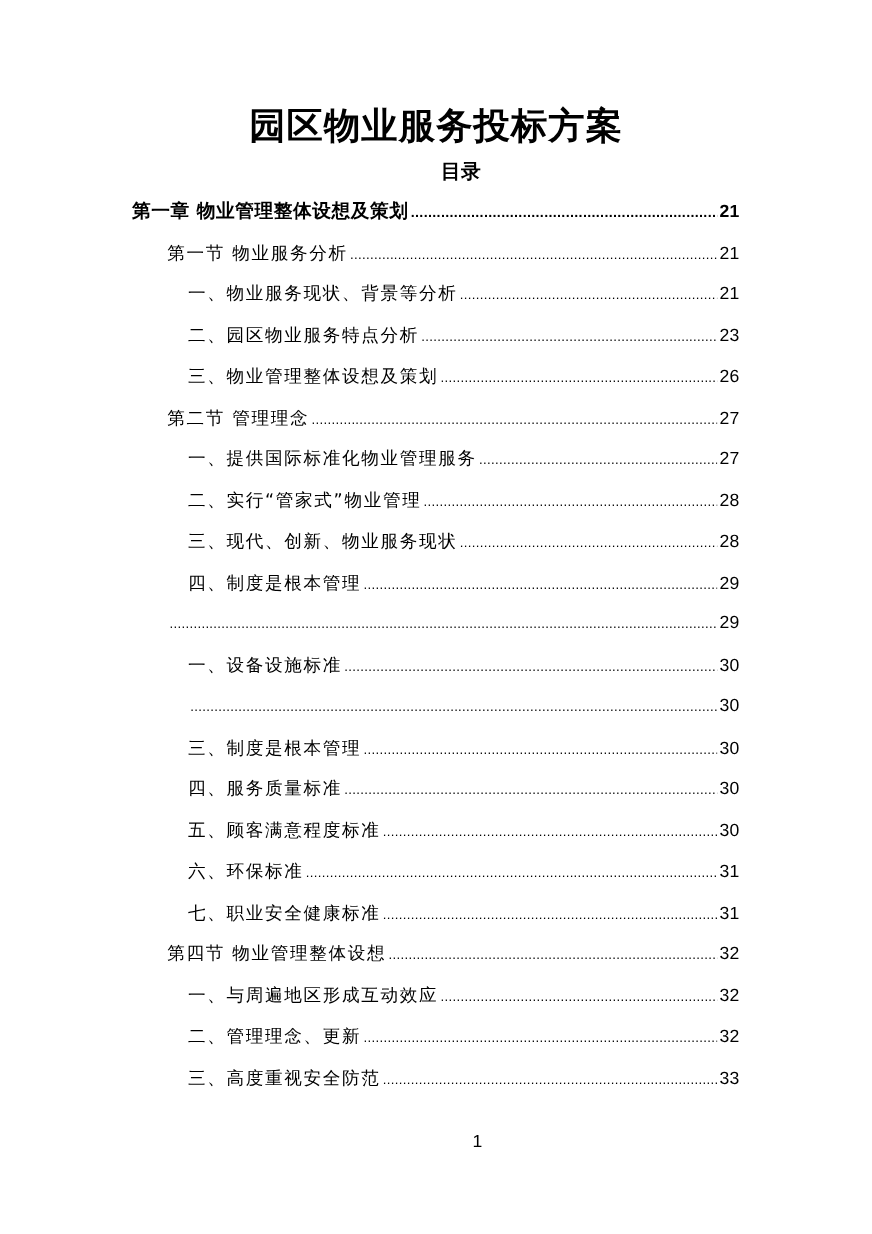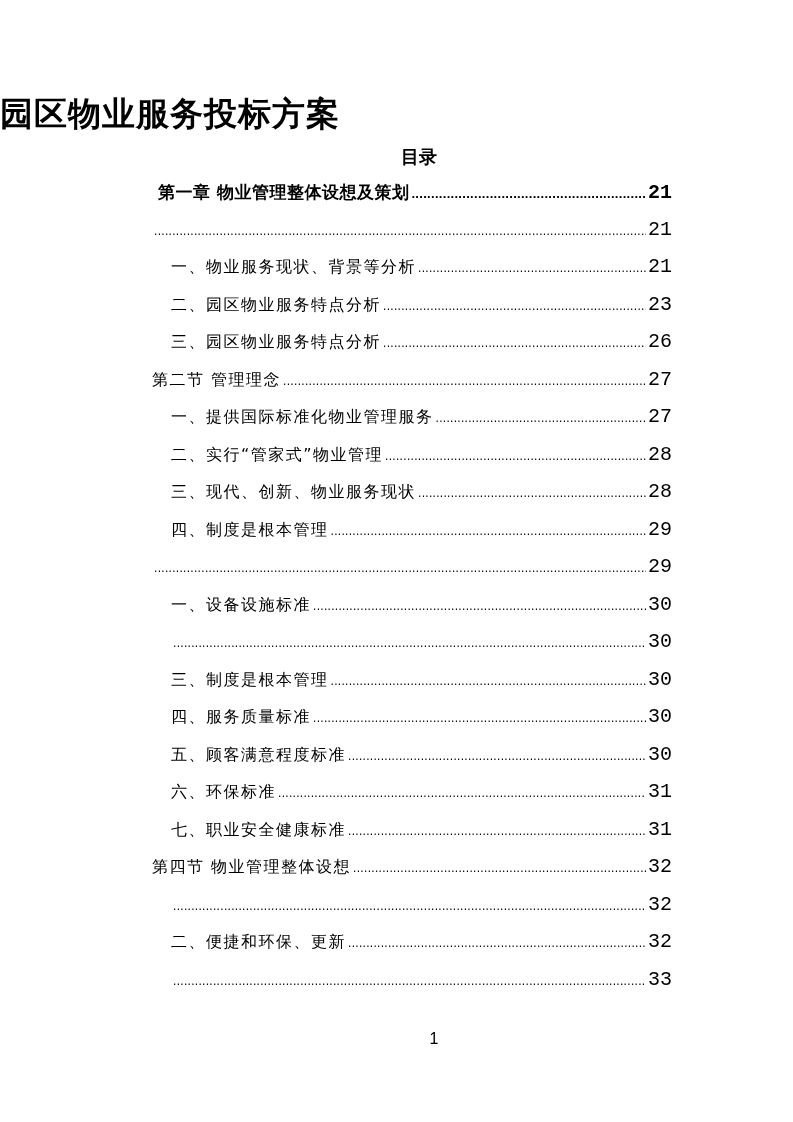--- a/index.html
+++ b/index.html
@@ -13,21 +13,21 @@
       position: relative;
       overflow: hidden;
       font-family: "DejaVu Sans", "Liberation Sans", sans-serif;
       color: #000;
     }
     .doc-title {
       position: absolute;
       left: 0;
       top: 92px;
       width: 793px;
-      text-align: left;
+      text-align: center;
       font-size: 33px;
       font-weight: bold;
       letter-spacing: 1px;
       line-height: 44px;
     }
     .toc-heading {
       position: absolute;
       left: 0;
       top: 144px;
       width: 838px;
@@ -50,39 +50,39 @@
       line-height: 30px;
       right: 121px;
     }
     .toc-row.level-1 { left: 120px; font-size: 17px; font-weight: bold; }
     .toc-row.level-2 { left: 152px; font-size: 16px; }
     .toc-row.level-3 { left: 171px; font-size: 16px; }
     .toc-label {
       white-space: nowrap;
       letter-spacing: 1.5px;
     }
-    .toc-row.level-1 .toc-label { letter-spacing: 0.5px; margin-left: 38px; }
+    .toc-row.level-1 .toc-label { letter-spacing: 0.5px; }
     .toc-leader {
       flex: 1 1 auto;
       overflow: hidden;
       white-space: nowrap;
       margin: 0 2px;
       font-family: "Liberation Sans", sans-serif;
       font-size: 12px;
       letter-spacing: 0.3px;
       color: #000;
     }
     .toc-row.level-1 .toc-leader { font-weight: bold; font-size: 13px; }
     .toc-leader::before {
       content: "....................................................................................................................................................................................................";
     }
     .toc-page {
       white-space: nowrap;
-      font-family: Liberation Mono, monospace;
-      font-size: 20px;
+      font-family: Liberation Sans, sans-serif;
+      font-size: 16px;
     }
     .toc-row.level-1 .toc-page { font-weight: bold; }
     .page-number {
       position: absolute;
       left: 0;
       top: 1030px;
       width: 868px;
       text-align: center;
       font-family: "Liberation Sans", sans-serif;
       font-size: 16px;
@@ -95,35 +95,36 @@
   <div class="doc-title">园区物业服务投标方案</div>
   <div class="toc-heading">目录</div>
 
   <div class="toc">
     <div class="toc-row level-1" style="top:0px">
       <span class="toc-label">第一章  物业管理整体设想及策划</span>
       <span class="toc-leader"></span>
       <span class="toc-page">21</span>
     </div>
     <div class="toc-row level-2" style="top:38px">
+      <span class="toc-label">第一节  物业服务分析</span>
       <span class="toc-leader"></span>
       <span class="toc-page">21</span>
     </div>
     <div class="toc-row level-3" style="top:75px">
       <span class="toc-label">一、物业服务现状、背景等分析</span>
       <span class="toc-leader"></span>
       <span class="toc-page">21</span>
     </div>
     <div class="toc-row level-3" style="top:113px">
       <span class="toc-label">二、园区物业服务特点分析</span>
       <span class="toc-leader"></span>
       <span class="toc-page">23</span>
     </div>
     <div class="toc-row level-3" style="top:150px">
-      <span class="toc-label">三、园区物业服务特点分析</span>
+      <span class="toc-label">三、物业管理整体设想及策划</span>
       <span class="toc-leader"></span>
       <span class="toc-page">26</span>
     </div>
     <div class="toc-row level-2" style="top:188px">
       <span class="toc-label">第二节  管理理念</span>
       <span class="toc-leader"></span>
       <span class="toc-page">27</span>
     </div>
     <div class="toc-row level-3" style="top:225px">
       <span class="toc-label">一、提供国际标准化物业管理服务</span>
@@ -182,28 +183,30 @@
       <span class="toc-label">七、职业安全健康标准</span>
       <span class="toc-leader"></span>
       <span class="toc-page">31</span>
     </div>
     <div class="toc-row level-2" style="top:675px">
       <span class="toc-label">第四节  物业管理整体设想</span>
       <span class="toc-leader"></span>
       <span class="toc-page">32</span>
     </div>
     <div class="toc-row level-3" style="top:713px">
+      <span class="toc-label">一、与周遍地区形成互动效应</span>
       <span class="toc-leader"></span>
       <span class="toc-page">32</span>
     </div>
     <div class="toc-row level-3" style="top:750px">
-      <span class="toc-label">二、便捷和环保、更新</span>
+      <span class="toc-label">二、管理理念、更新</span>
       <span class="toc-leader"></span>
       <span class="toc-page">32</span>
     </div>
     <div class="toc-row level-3" style="top:788px">
+      <span class="toc-label">三、高度重视安全防范</span>
       <span class="toc-leader"></span>
       <span class="toc-page">33</span>
     </div>
   </div>
 
   <div class="page-number">1</div>
 </div>
 
 </body></html>

